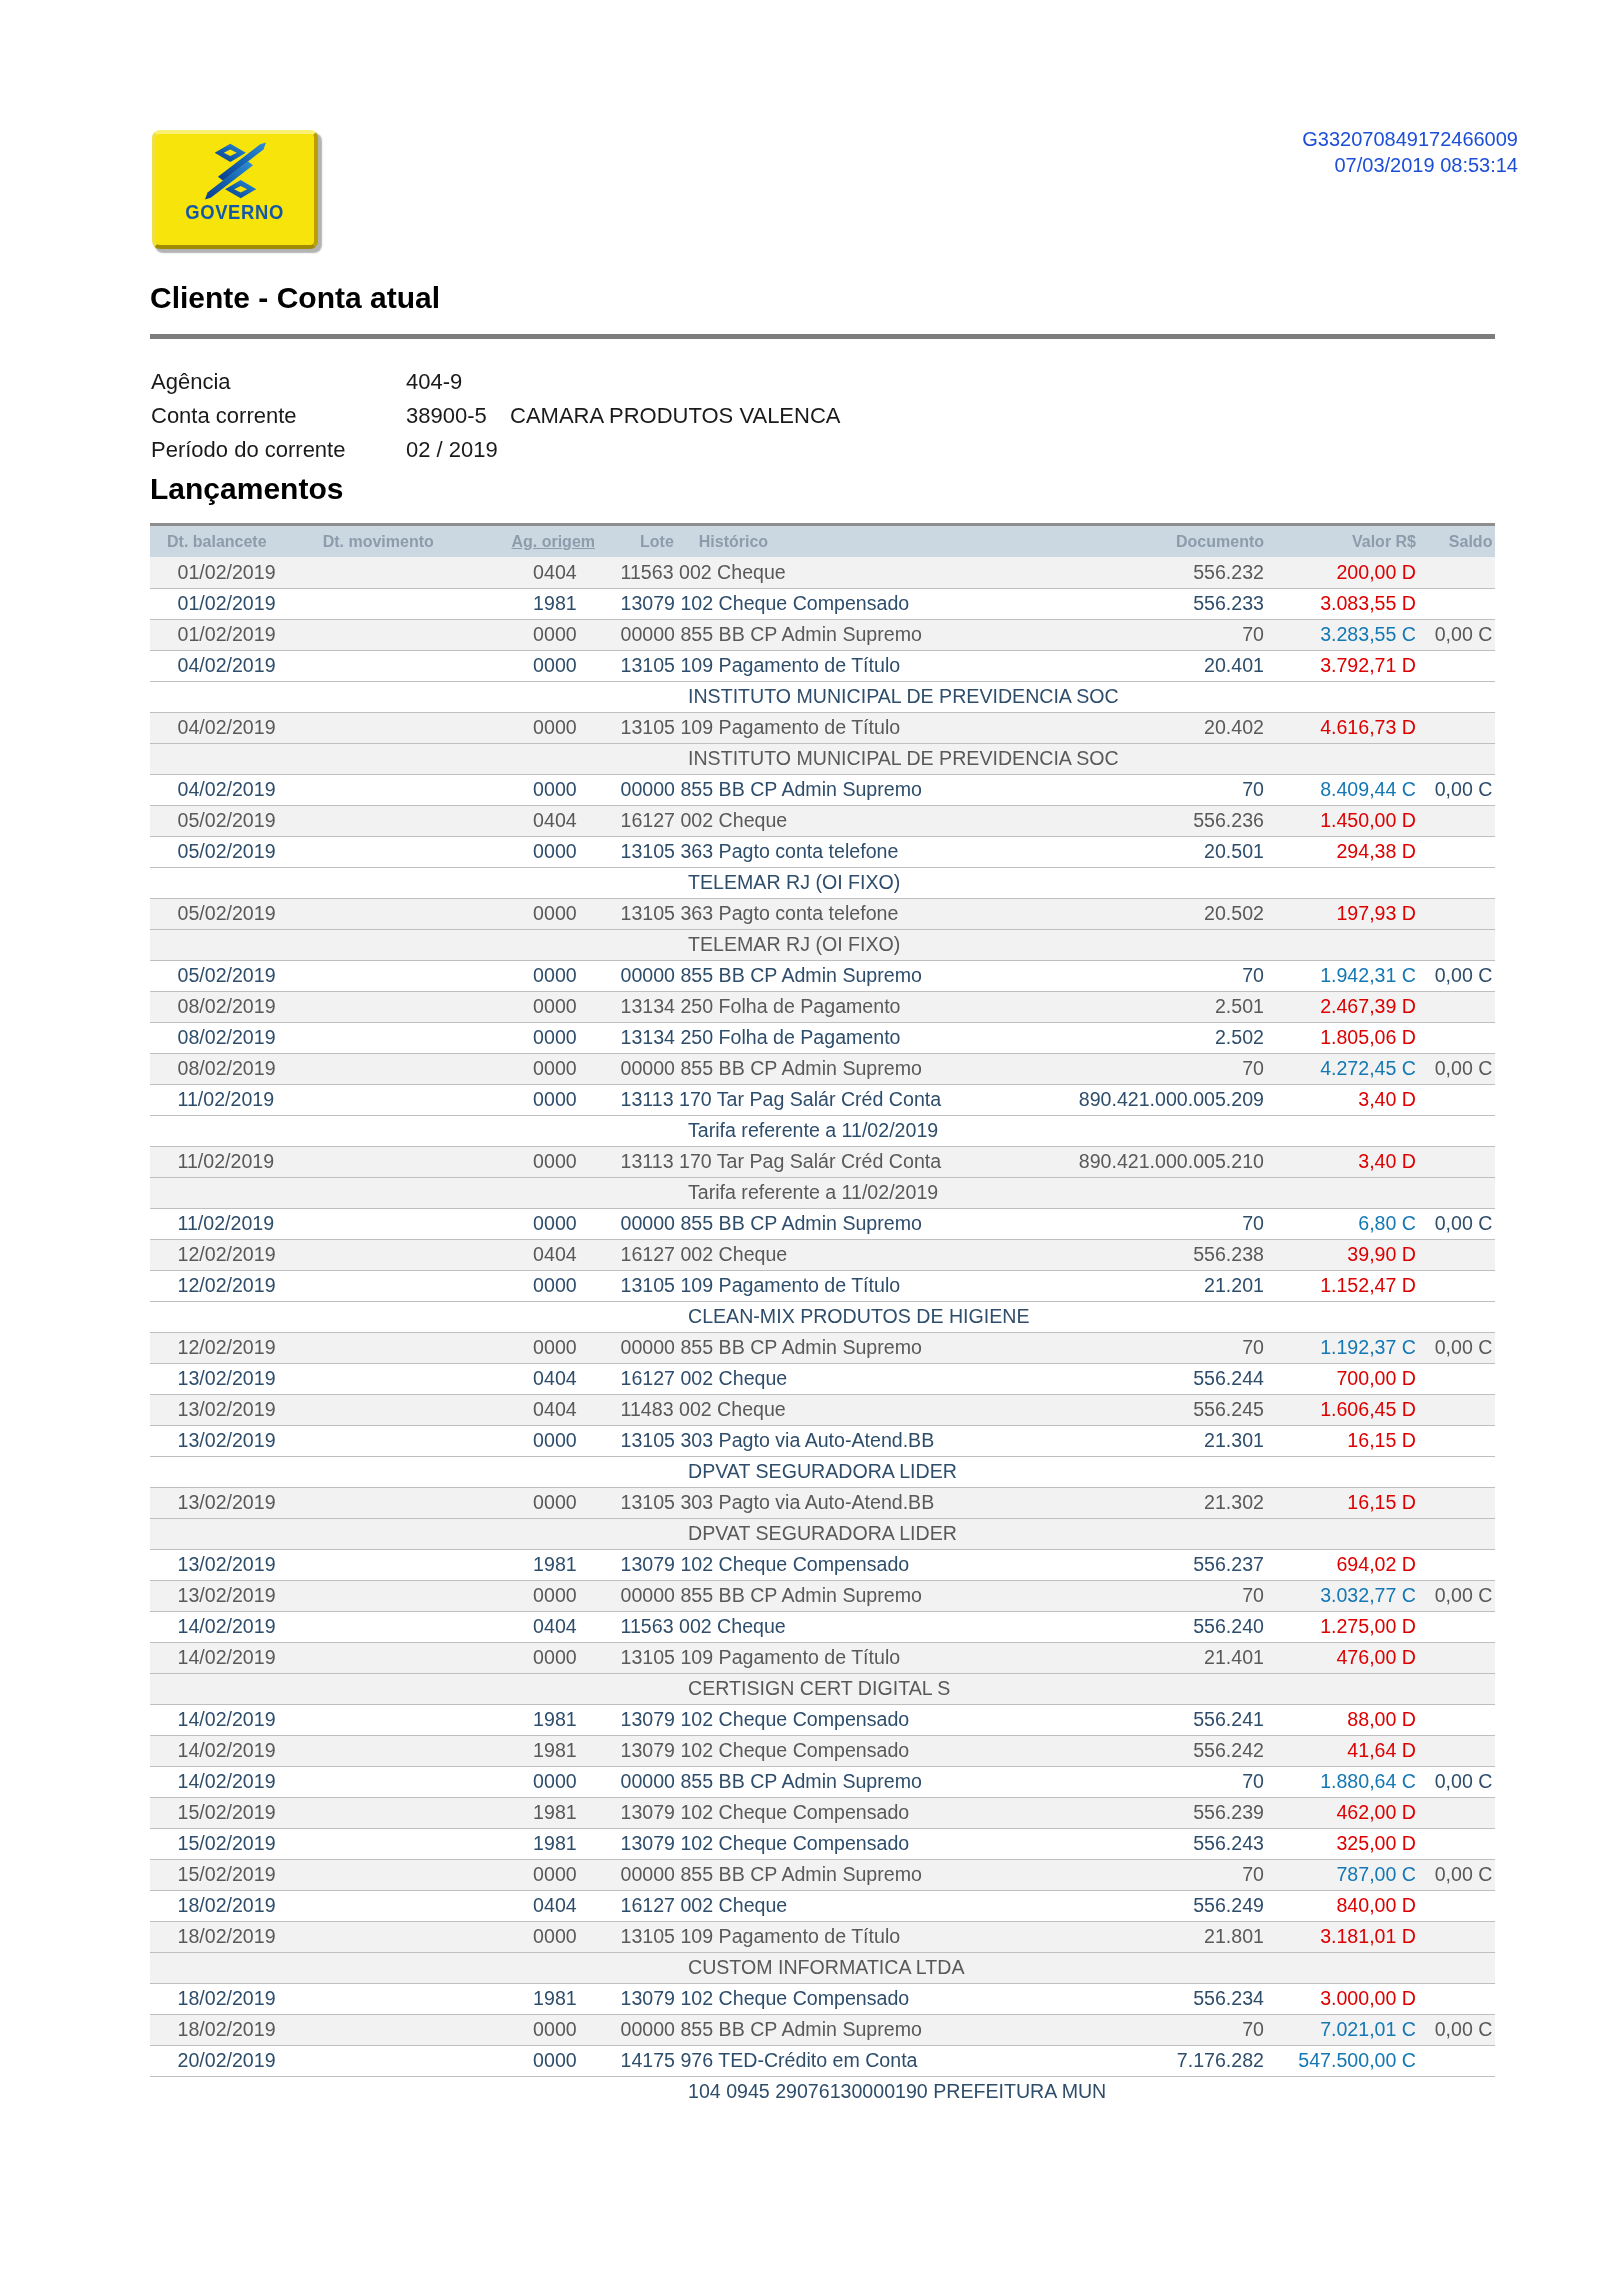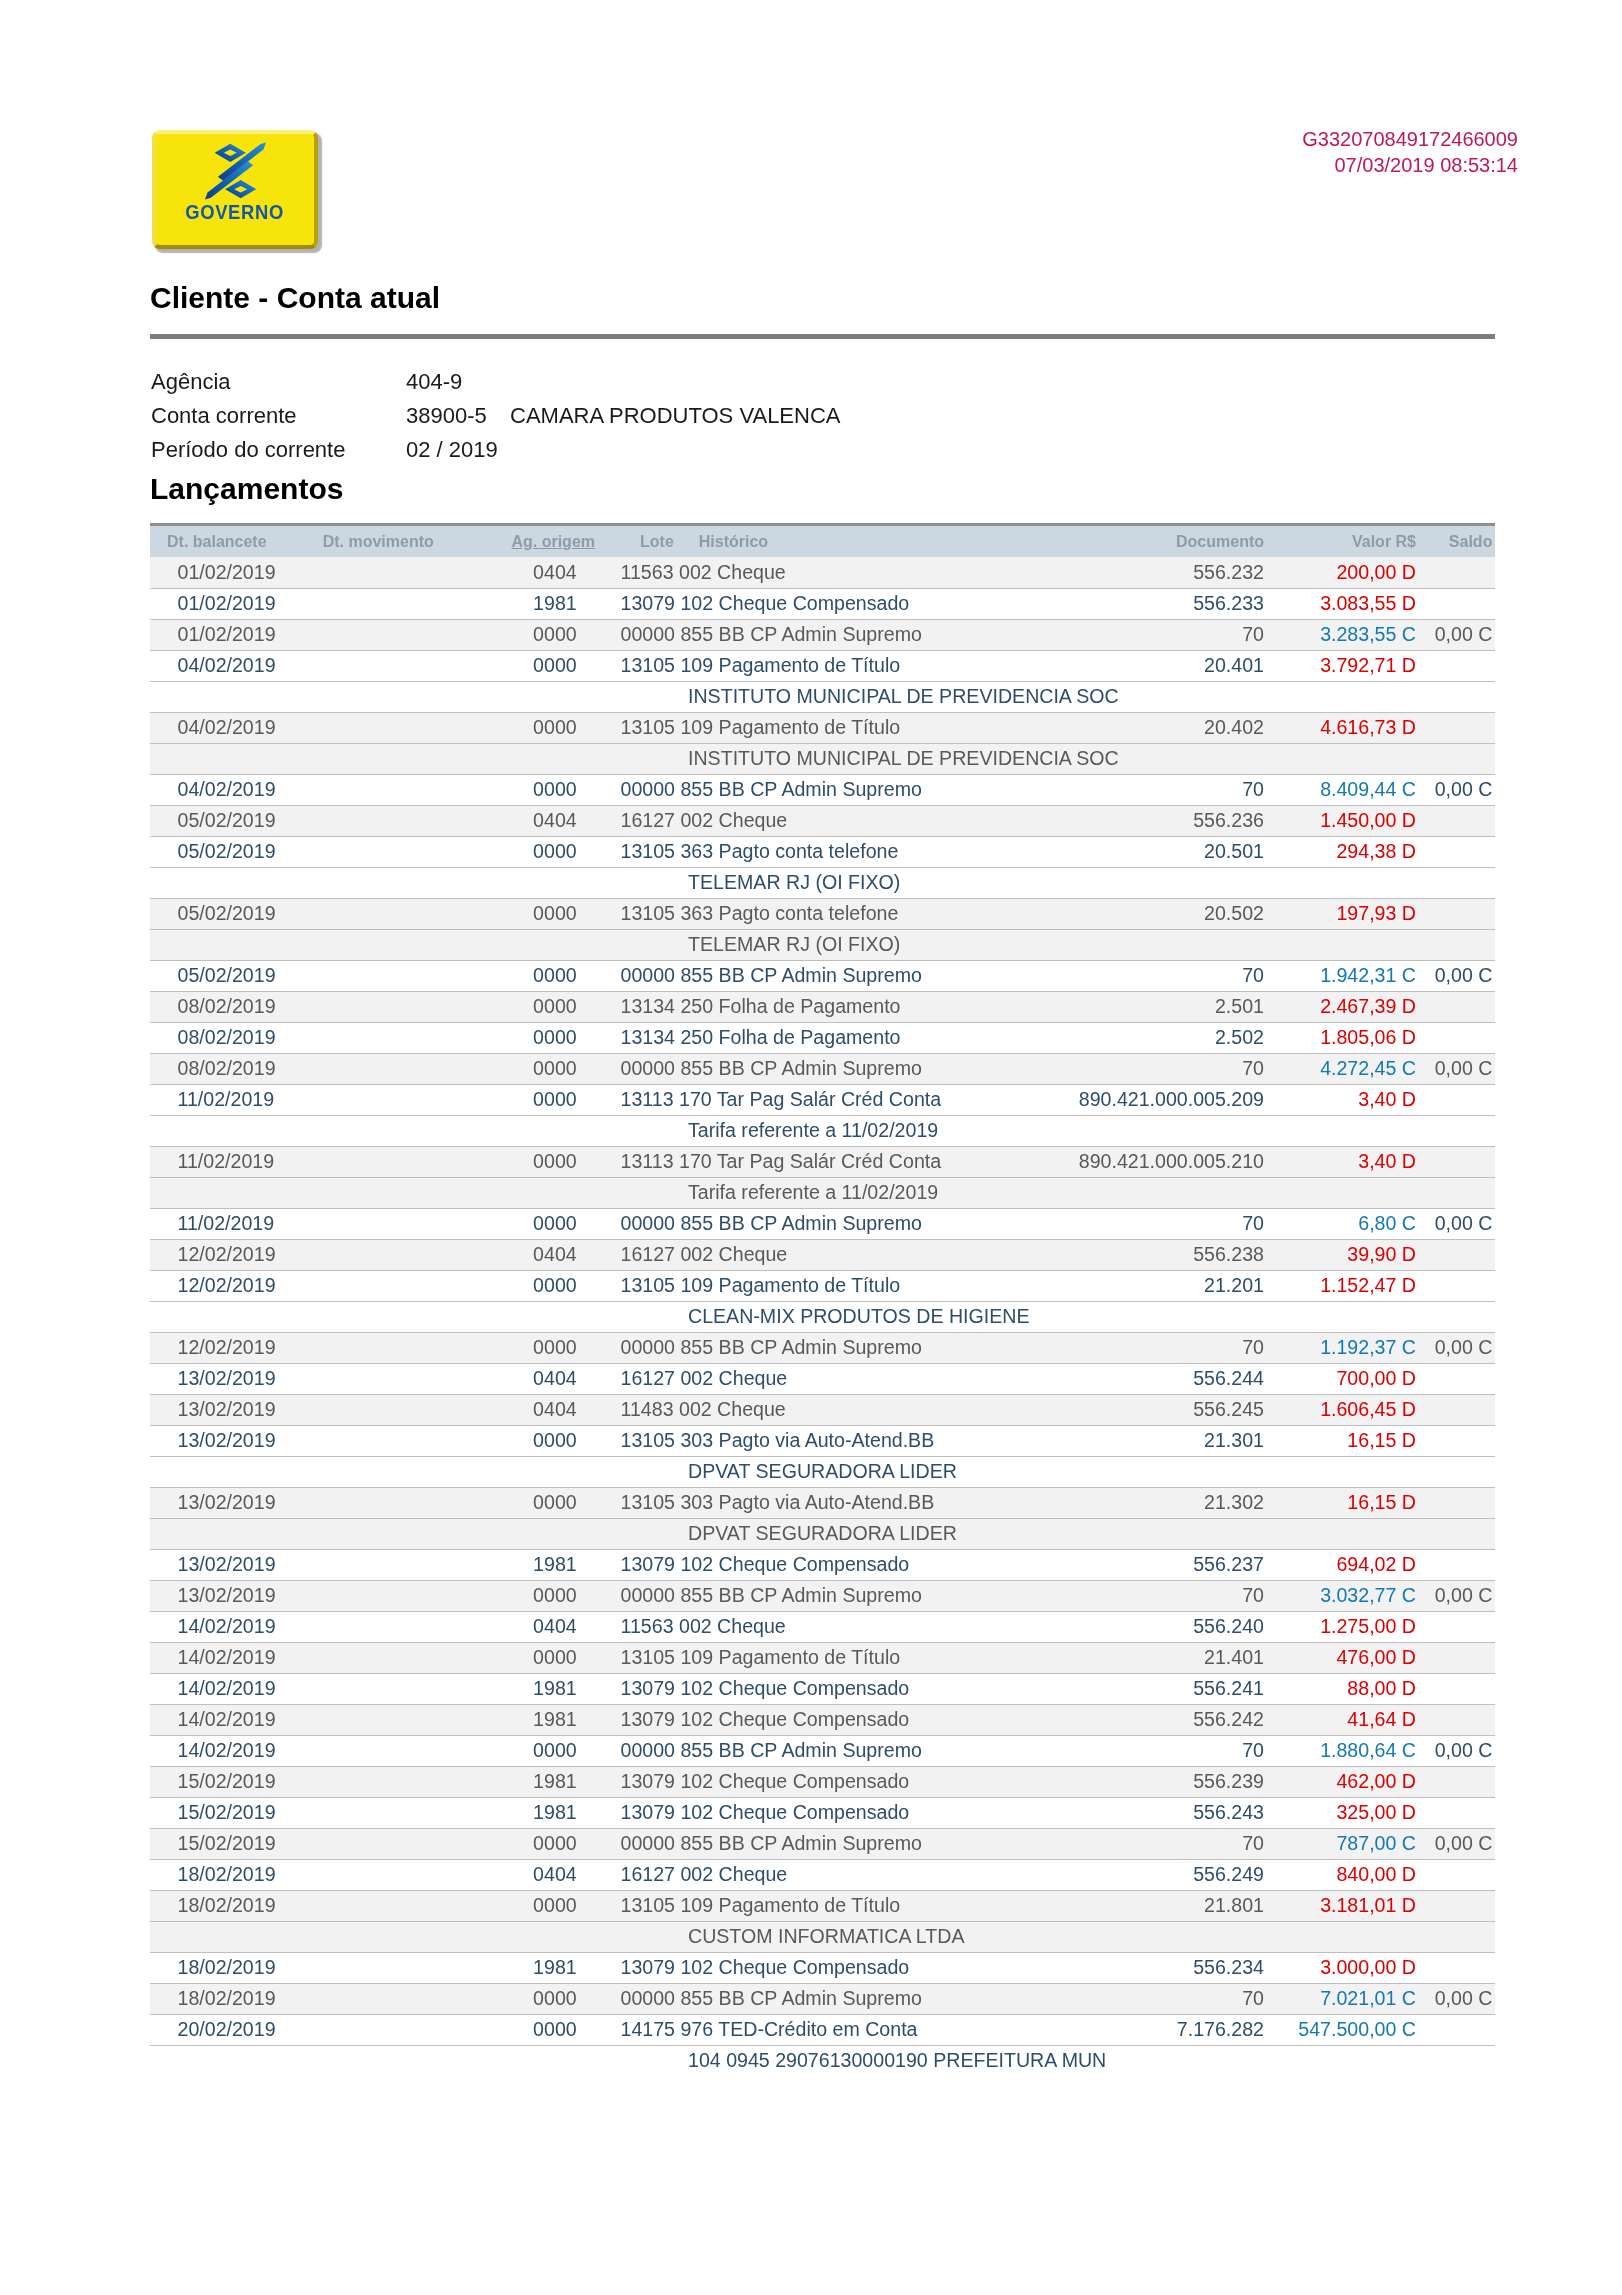--- a/index.html
+++ b/index.html
@@ -20,21 +20,21 @@
   }
   .bb-mark { width:65px; height:58px; margin-top:7.9px; }
   .logo-text {
     font-weight:bold; font-size:20px; color:#1457a8; letter-spacing:0.7px;
     transform:scaleX(0.92); margin-top:1.3px;
   }
 
   
   .doc-meta {
     position:absolute; top:127px; right:105px; text-align:right;
-    font-size:20px; line-height:25.5px; color:#be185d;
+    font-size:20px; line-height:25.5px; color:#1d4ed8;
   }
 
   
   .h1 { position:absolute; left:150px; top:281px; font-size:30px; font-weight:bold; color:#000; }
   .title-rule { position:absolute; left:150px; top:334px; width:1345px; height:4.6px; background:#7d7d7d; }
   .h2 { position:absolute; left:150px; top:472px; font-size:30px; font-weight:bold; color:#000; }
 
   
   .account-info { position:absolute; left:151px; top:365px; font-size:22px; color:#1a1a1a; }
   .ai-row { height:34px; line-height:34px; white-space:nowrap; }
@@ -410,20 +410,23 @@
   </tr>
           <tr class="shade">
     <td class="c1">14/02/2019</td>
     <td class="c2"></td>
     <td class="c3">0000</td>
     <td class="c4"><span>13105</span> <span>109 Pagamento de Título</span></td>
     <td class="c5">21.401</td>
     <td class="c6 debit">476,00 D</td>
     <td class="c7"></td>
   </tr>
+          <tr class="shade">
+    <td class="cont-cell" colspan="7">CERTISIGN CERT DIGITAL S</td>
+  </tr>
           <tr class="plain">
     <td class="c1">14/02/2019</td>
     <td class="c2"></td>
     <td class="c3">1981</td>
     <td class="c4"><span>13079</span> <span>102 Cheque Compensado</span></td>
     <td class="c5">556.241</td>
     <td class="c6 debit">88,00 D</td>
     <td class="c7"></td>
   </tr>
           <tr class="shade">

